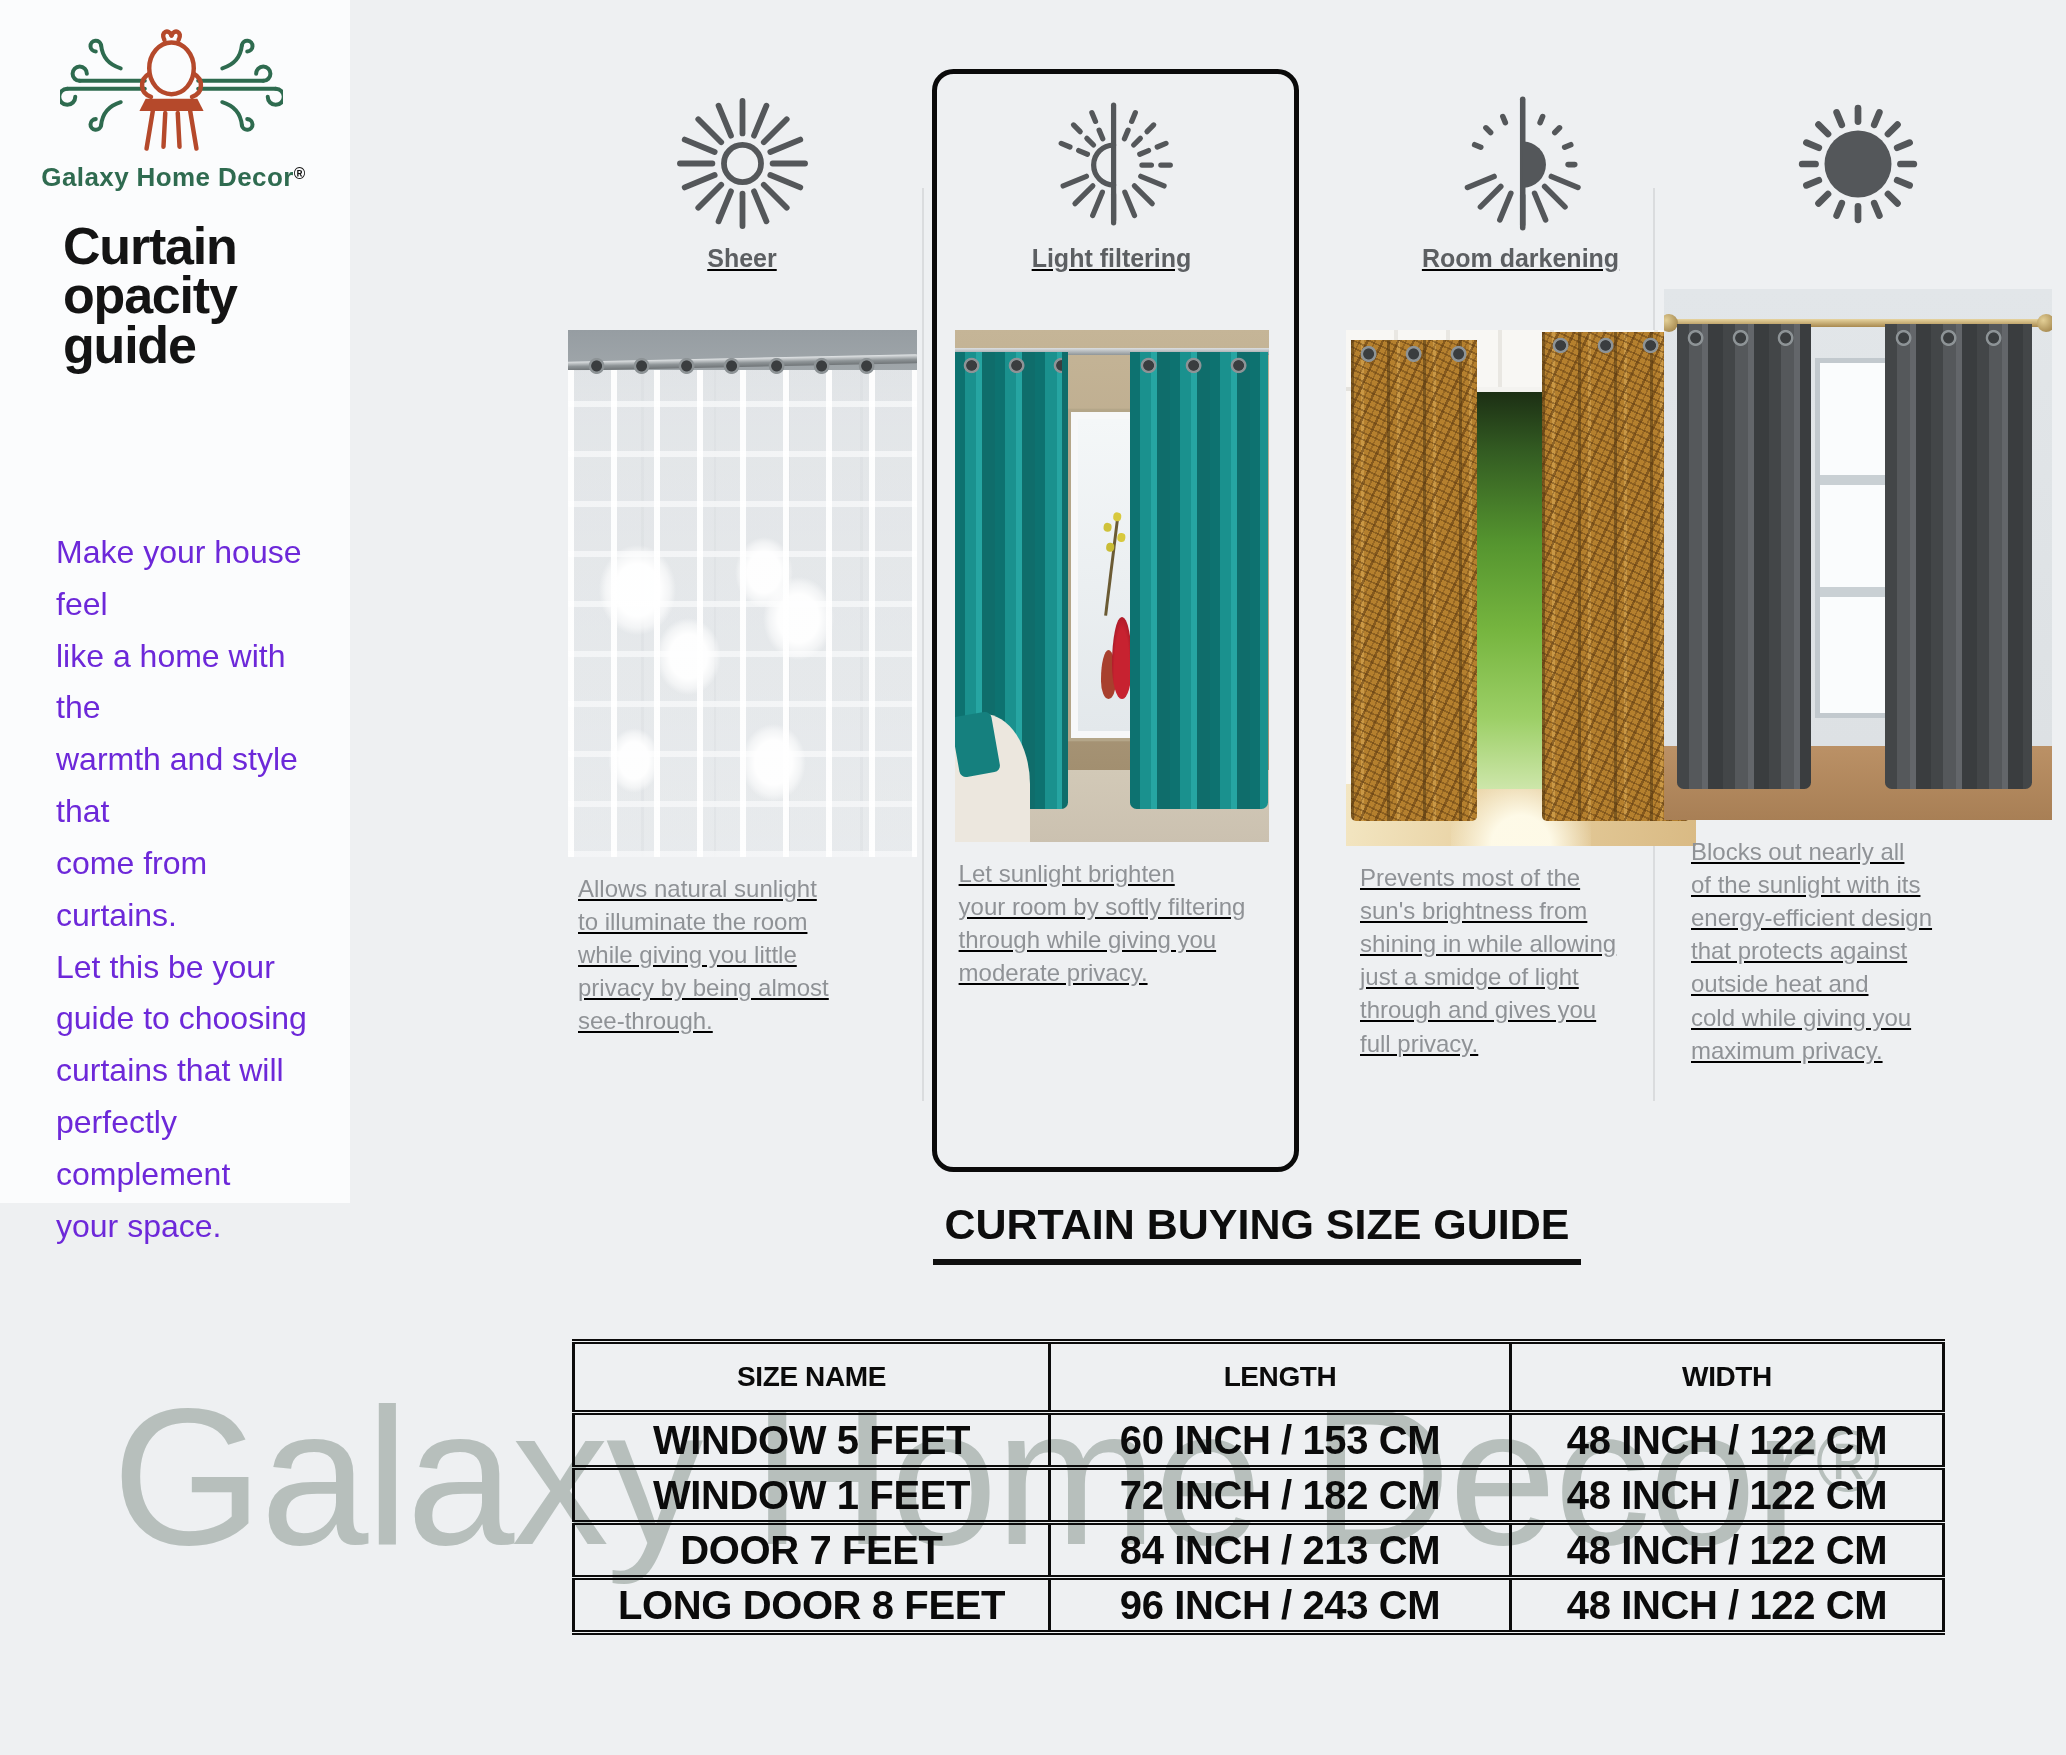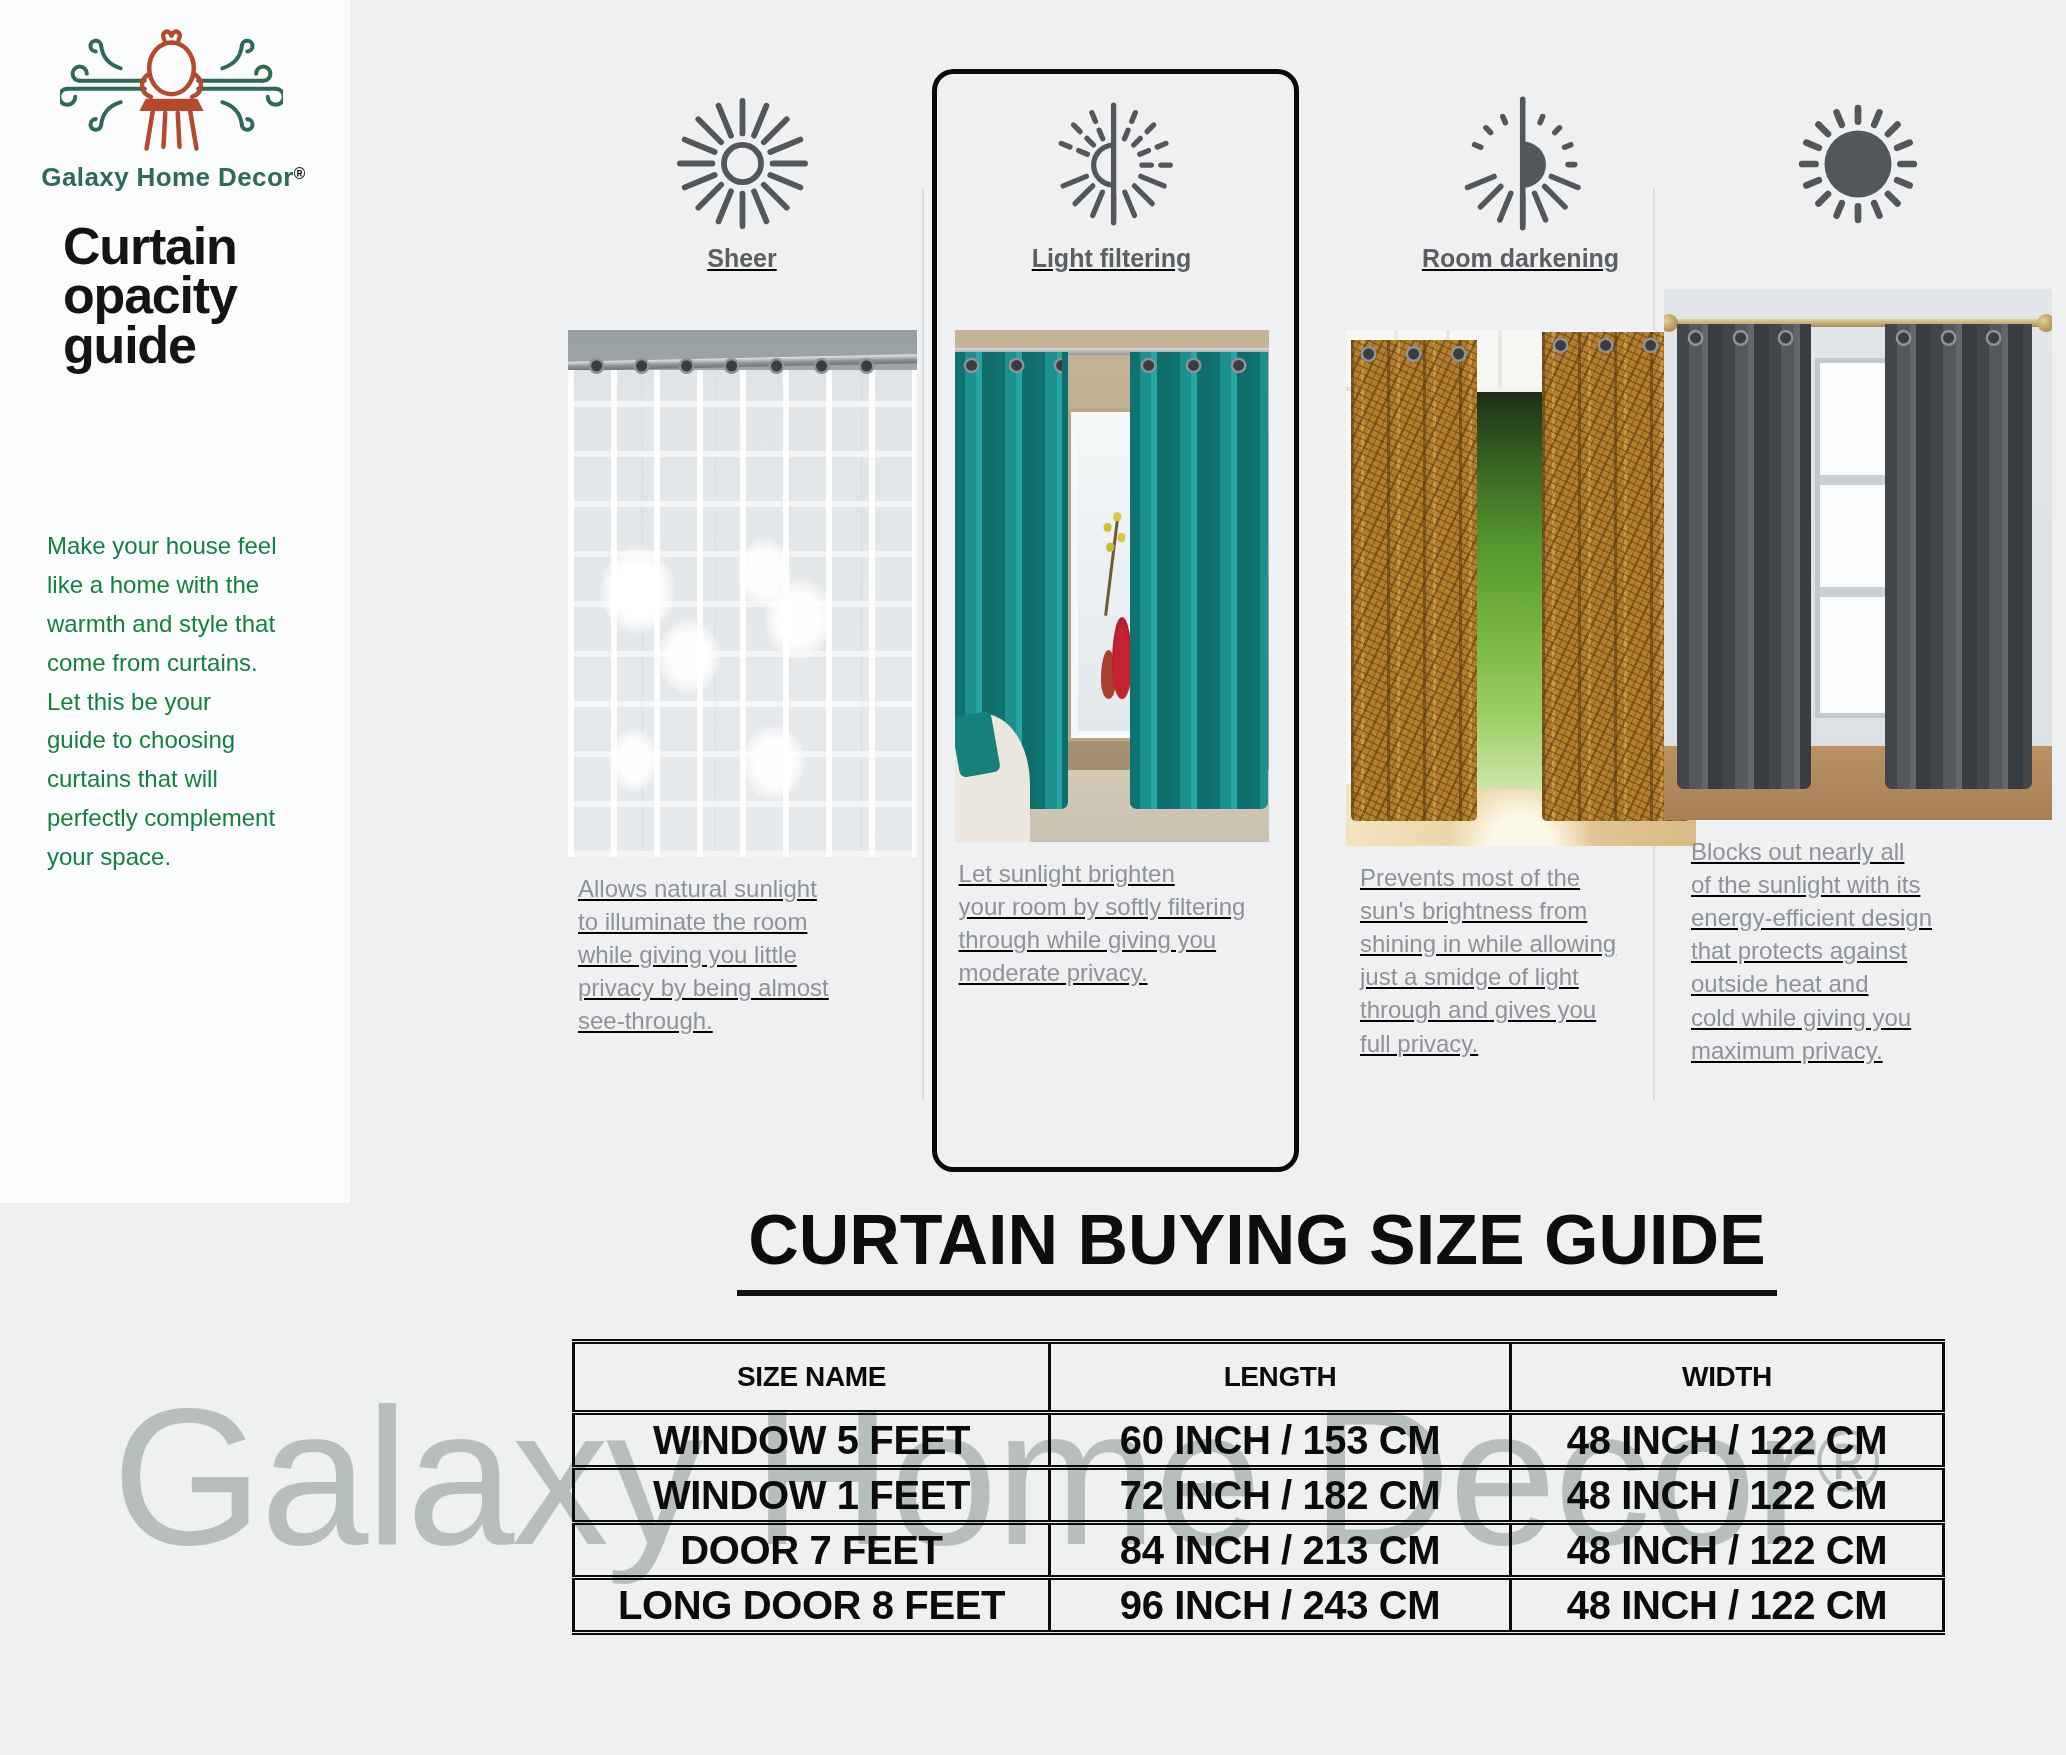--- a/index.html
+++ b/index.html
@@ -8,22 +8,22 @@
   .preline{white-space:pre-line;}
 
   
   .sidebar-bg{position:absolute;left:0;top:0;width:350px;height:1203px;background:#fbfcfd;}
   .logo-wrap{position:absolute;left:60px;top:21.5px;width:223px;text-align:center;}
   .brand-line{position:absolute;left:33px;top:162px;width:281px;text-align:center;
               font-size:26px;font-weight:600;color:#2f6b50;letter-spacing:0.4px;}
   .brand-line sup{color:#111;font-size:60%;vertical-align:40%;}
   .side-heading{position:absolute;left:63px;top:222px;font-size:52px;font-weight:900;
                 color:#141414;line-height:.95;letter-spacing:-1.2px;}
-  .side-intro{position:absolute;left:47px;top:527px;width:265px;font-size:24px;
-              line-height:1.62;color:#15803d;}
+  .side-intro{position:absolute;left:56px;top:527px;width:265px;font-size:32px;
+              line-height:1.62;color:#6d28d9;}
 
   
   .vdiv{position:absolute;top:188px;height:913px;width:1.7px;background:#dadcde;}
   .highlight-box{position:absolute;left:932px;top:69px;width:357px;height:1093px;
                  border:5px solid #0a0a0a;border-radius:21.5px;z-index:6;}
   .col{position:absolute;top:83px;text-decoration:underline;}
   .col1{left:560px;width:364px;}
   .col2{left:947px;width:329px;}
   .col3{left:1342px;width:357px;}
   .col4{left:1660px;width:395px;}
@@ -114,21 +114,21 @@
   .bo-window{left:39%;top:13%;width:24%;height:66%;background:#fafcfd;border:5px solid #c2c9ce;
       background-image:linear-gradient(to bottom,rgba(0,0,0,0) 32%,#c9d0d4 32%,#c9d0d4 35%,rgba(0,0,0,0) 35%,rgba(0,0,0,0) 64%,#c9d0d4 64%,#c9d0d4 67%,rgba(0,0,0,0) 67%);}
   .bo-panel{top:35px;bottom:31px;background-color:#505356;background-image:
       repeating-linear-gradient(90deg,#434648 0 11.6px,#55585b 11.6px 25px,#63666a 25px 31px,#3a3d3f 31px 46px);
       border-radius:0 0 6.6px 6.6px;}
   .bo-left{left:3.5%;width:34.5%;}
   .bo-right{left:57%;width:38%;}
 
   
   .sg-title-wrap{position:absolute;left:572px;top:1200px;width:1370px;text-align:center;z-index:4;}
-  .sg-title{display:inline-block;font-size:70px;font-weight:800;color:#0d0d0d;letter-spacing:0;
+  .sg-title{display:inline-block;font-size:43px;font-weight:800;color:#0d0d0d;letter-spacing:0;
             border-bottom:6.6px solid #101010;padding:0 11.6px 10px;}
   table.sg{position:absolute;left:572px;top:1339px;width:1370px;z-index:3;
            border-collapse:collapse;table-layout:fixed;}
   table.sg col.c1{width:476px;} table.sg col.c2{width:461px;} table.sg col.c3{width:433px;}
   table.sg th,table.sg td{border-left:3.3px solid #0c0c0c;border-right:3.3px solid #0c0c0c;
       border-top:5.8px double #0c0c0c;border-bottom:5.8px double #0c0c0c;
       text-align:center;color:#0b0b0b;background:transparent;}
   table.sg th{height:64px;font-size:28px;font-weight:700;letter-spacing:-0.4px;}
   table.sg td{height:48px;font-size:40px;font-weight:600;letter-spacing:-0.4px;}
 

